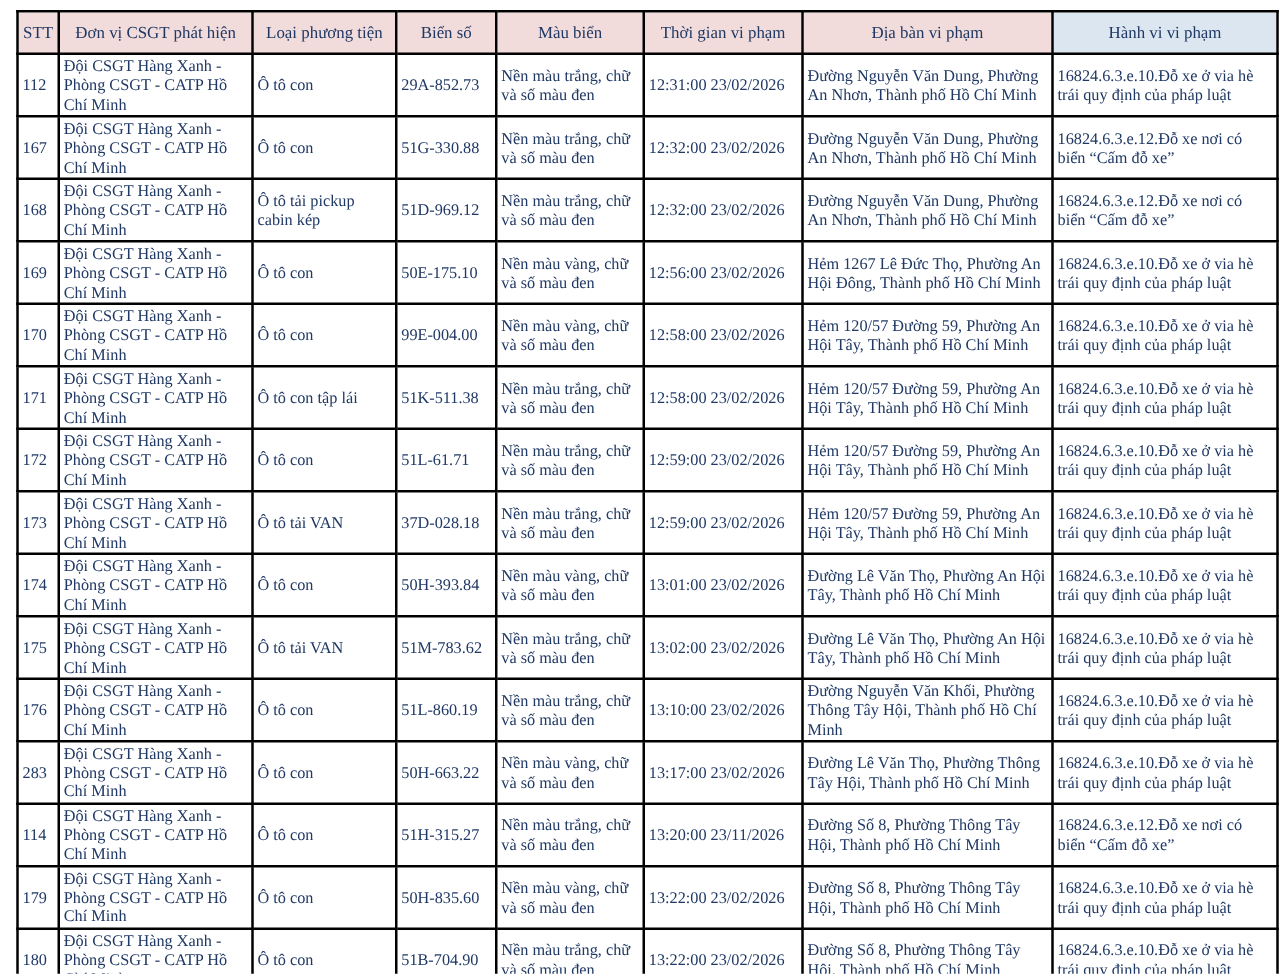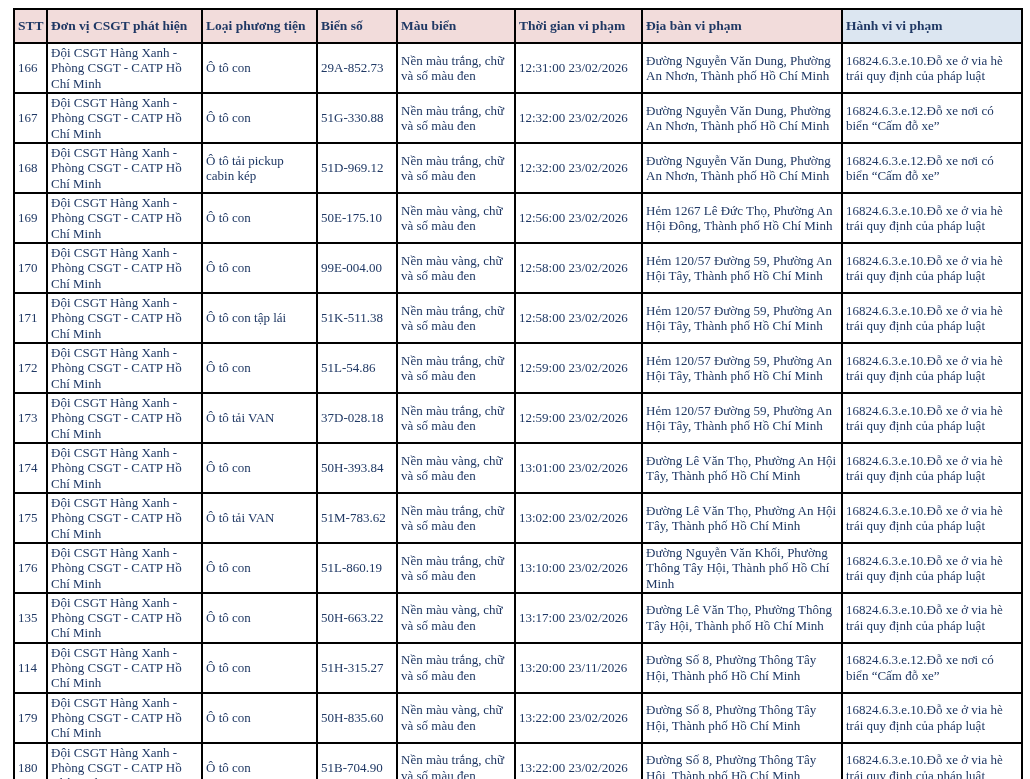--- a/index.html
+++ b/index.html
@@ -23,23 +23,23 @@
   table.violations th,
   table.violations td{
     border:2px solid var(--border);
     color:var(--text);
     vertical-align:middle;
     padding:1px 3px;
     overflow:hidden;
   }
   table.violations th{
     background:var(--pink);
-    font-weight:bold;
+    font-weight:normal;
     font-size:13.5px;
-    text-align:left;
+    text-align:center;
     height:30px;
   }
   table.violations th.blue{ background:var(--blue);margin-top:12px; }
   table.violations td{
     font-size:13px;
     line-height:1.18;
     height:43px;
     text-align:left;
   }
   td.c-stt{ text-align:center; padding:1px 1px; }
@@ -65,21 +65,21 @@
         <th>Loại phương tiện</th>
         <th>Biển số</th>
         <th>Màu biển</th>
         <th>Thời gian vi phạm</th>
         <th>Địa bàn vi phạm</th>
         <th class="blue">Hành vi vi phạm</th>
       </tr>
   </thead>
   <tbody>
       <tr>
-    <td class="c-stt">166</td>
+    <td class="c-stt">112</td>
     <td class="c-unit">Đội CSGT Hàng Xanh - Phòng CSGT - CATP Hồ Chí Minh</td>
     <td class="c-vehicle">Ô tô con</td>
     <td class="c-plate">29A-852.73</td>
     <td class="c-color">Nền màu trắng, chữ và số màu đen</td>
     <td class="c-time">12:31:00 23/02/2026</td>
     <td class="c-location">Đường Nguyễn Văn Dung, Phường An Nhơn, Thành phố Hồ Chí Minh</td>
     <td class="c-behavior">16824.6.3.e.10.Đỗ xe ở via hè trái quy định của pháp luật</td>
   </tr>
       <tr>
     <td class="c-stt">167</td>
@@ -128,21 +128,21 @@
     <td class="c-plate">51K-511.38</td>
     <td class="c-color">Nền màu trắng, chữ và số màu đen</td>
     <td class="c-time">12:58:00 23/02/2026</td>
     <td class="c-location">Hẻm 120/57 Đường 59, Phường An Hội Tây, Thành phố Hồ Chí Minh</td>
     <td class="c-behavior">16824.6.3.e.10.Đỗ xe ở via hè trái quy định của pháp luật</td>
   </tr>
       <tr>
     <td class="c-stt">172</td>
     <td class="c-unit">Đội CSGT Hàng Xanh - Phòng CSGT - CATP Hồ Chí Minh</td>
     <td class="c-vehicle">Ô tô con</td>
-    <td class="c-plate">51L-54.86</td>
+    <td class="c-plate">51L-61.71</td>
     <td class="c-color">Nền màu trắng, chữ và số màu đen</td>
     <td class="c-time">12:59:00 23/02/2026</td>
     <td class="c-location">Hẻm 120/57 Đường 59, Phường An Hội Tây, Thành phố Hồ Chí Minh</td>
     <td class="c-behavior">16824.6.3.e.10.Đỗ xe ở via hè trái quy định của pháp luật</td>
   </tr>
       <tr>
     <td class="c-stt">173</td>
     <td class="c-unit">Đội CSGT Hàng Xanh - Phòng CSGT - CATP Hồ Chí Minh</td>
     <td class="c-vehicle">Ô tô tải VAN</td>
     <td class="c-plate">37D-028.18</td>
@@ -175,21 +175,21 @@
     <td class="c-stt">176</td>
     <td class="c-unit">Đội CSGT Hàng Xanh - Phòng CSGT - CATP Hồ Chí Minh</td>
     <td class="c-vehicle">Ô tô con</td>
     <td class="c-plate">51L-860.19</td>
     <td class="c-color">Nền màu trắng, chữ và số màu đen</td>
     <td class="c-time">13:10:00 23/02/2026</td>
     <td class="c-location">Đường Nguyễn Văn Khối, Phường Thông Tây Hội, Thành phố Hồ Chí Minh</td>
     <td class="c-behavior">16824.6.3.e.10.Đỗ xe ở via hè trái quy định của pháp luật</td>
   </tr>
       <tr>
-    <td class="c-stt">135</td>
+    <td class="c-stt">283</td>
     <td class="c-unit">Đội CSGT Hàng Xanh - Phòng CSGT - CATP Hồ Chí Minh</td>
     <td class="c-vehicle">Ô tô con</td>
     <td class="c-plate">50H-663.22</td>
     <td class="c-color">Nền màu vàng, chữ và số màu đen</td>
     <td class="c-time">13:17:00 23/02/2026</td>
     <td class="c-location">Đường Lê Văn Thọ, Phường Thông Tây Hội, Thành phố Hồ Chí Minh</td>
     <td class="c-behavior">16824.6.3.e.10.Đỗ xe ở via hè trái quy định của pháp luật</td>
   </tr>
       <tr>
     <td class="c-stt">114</td>

